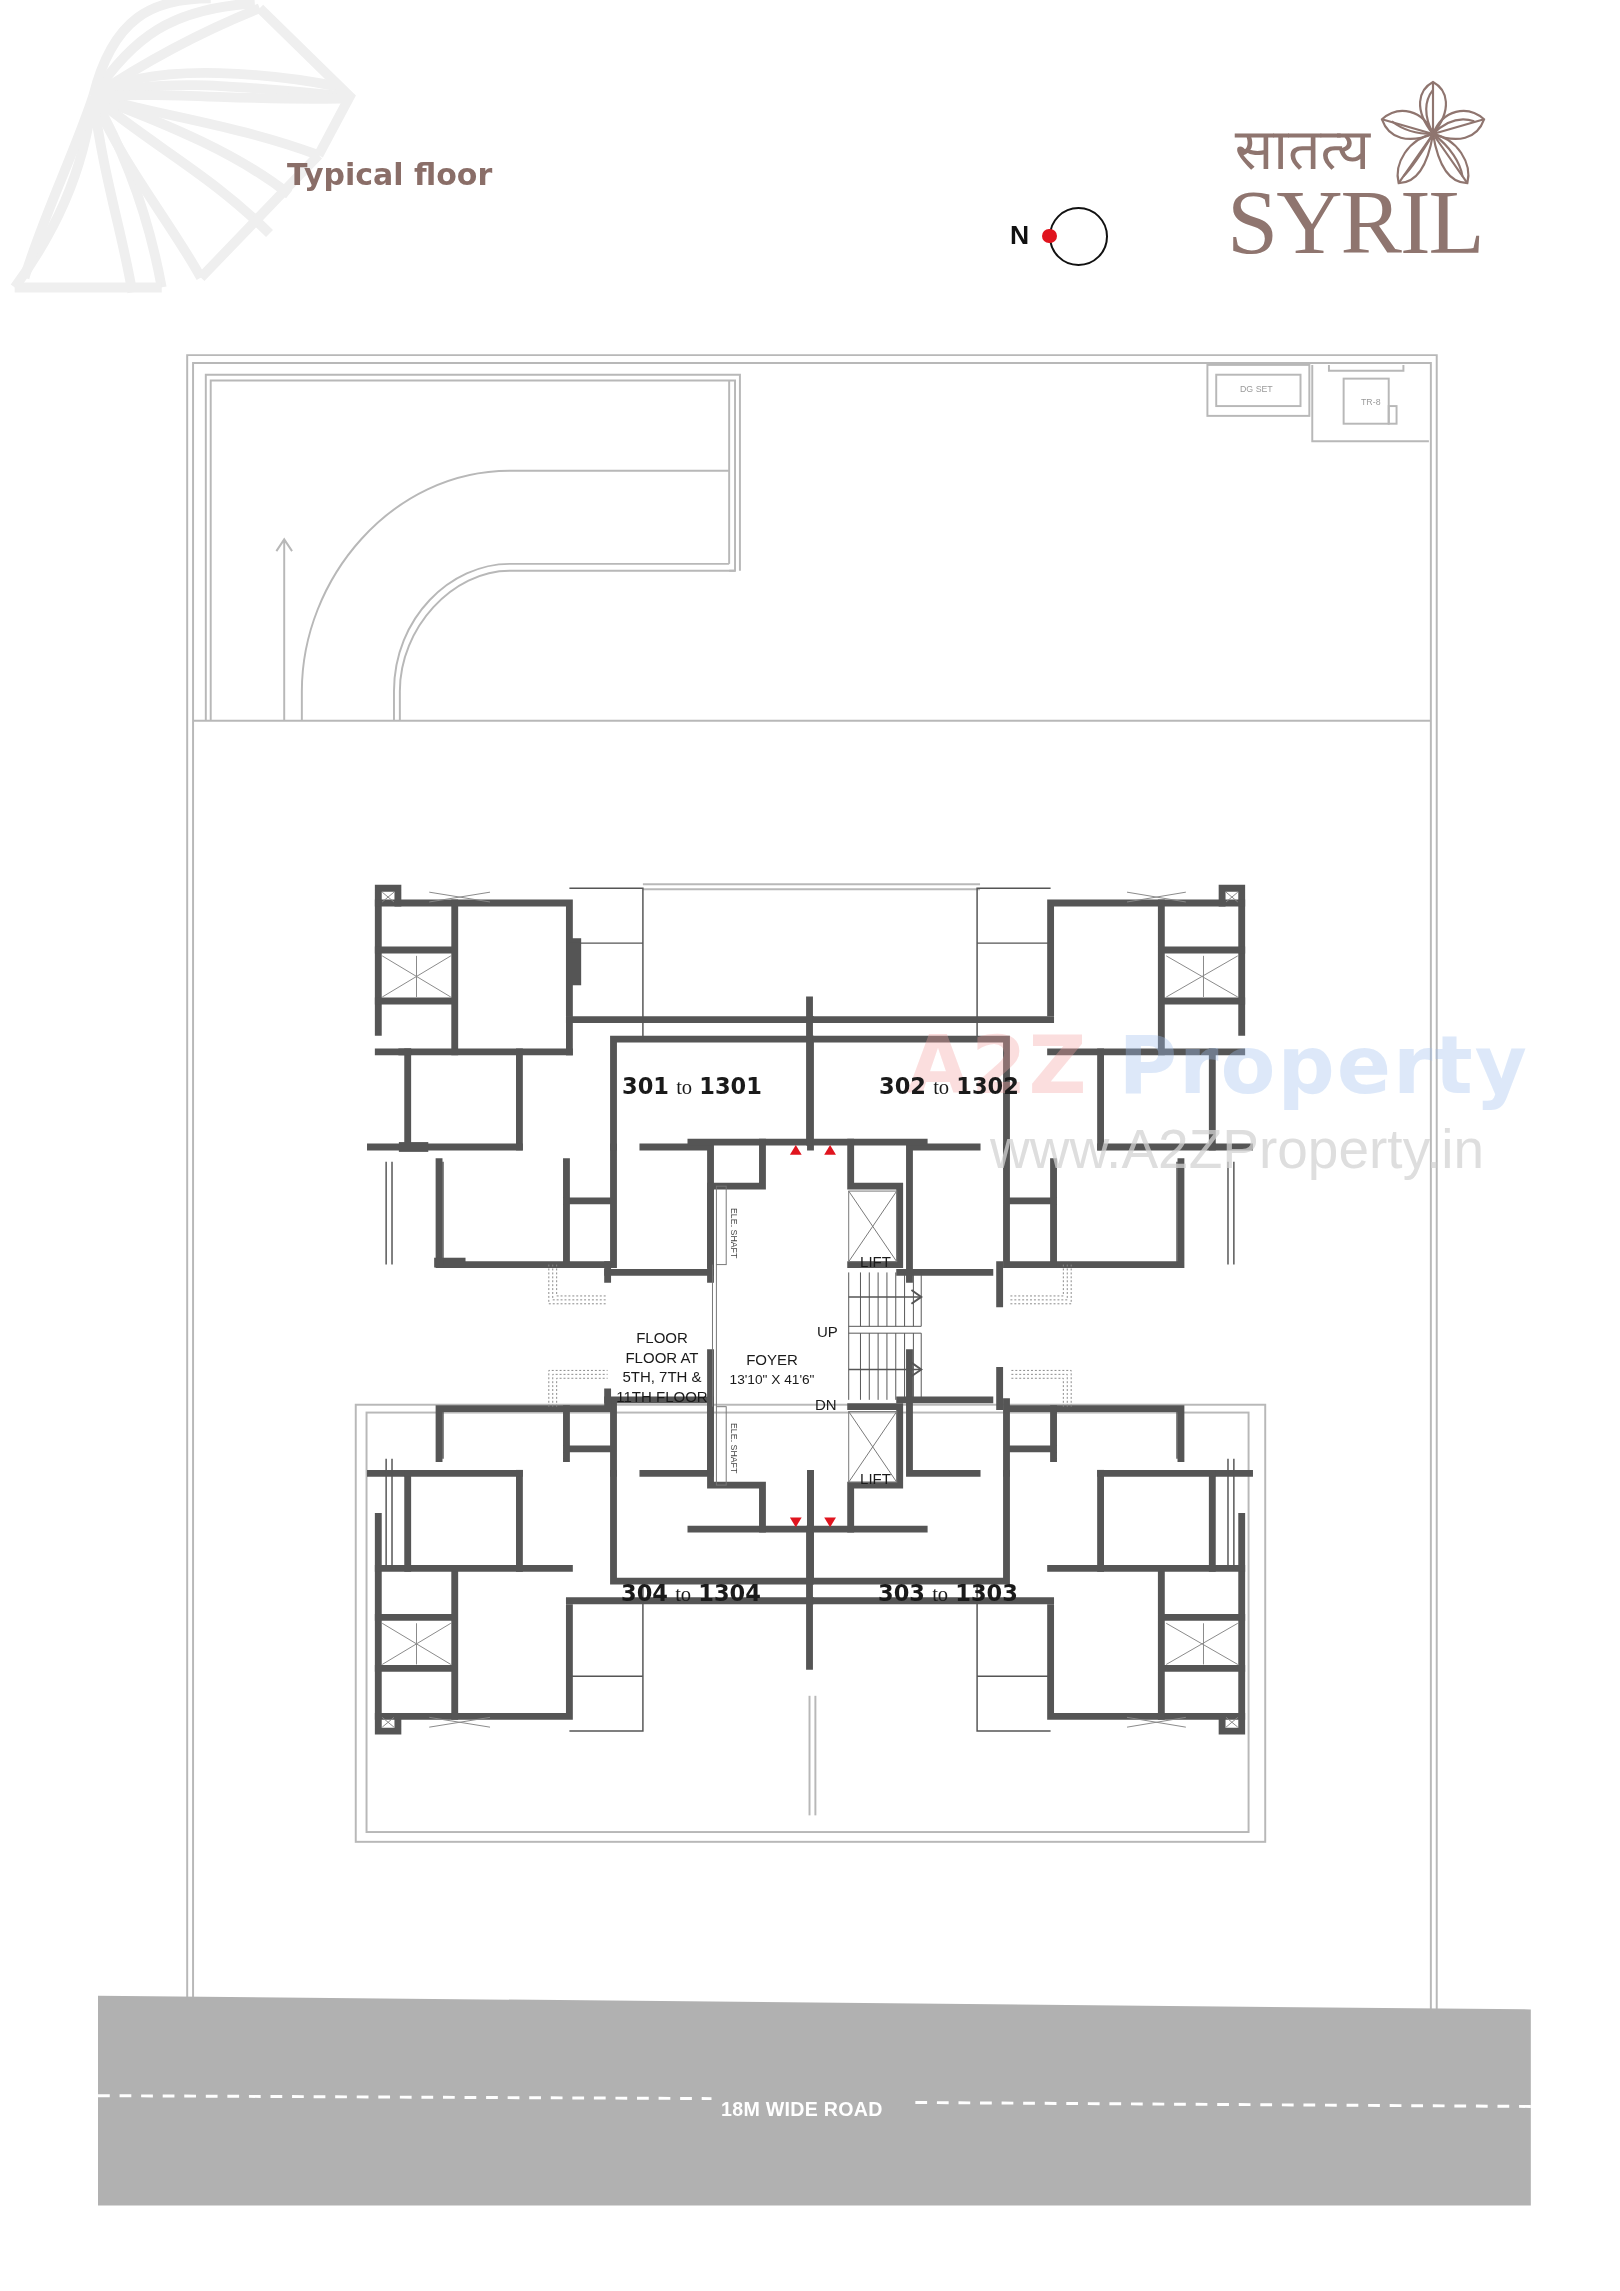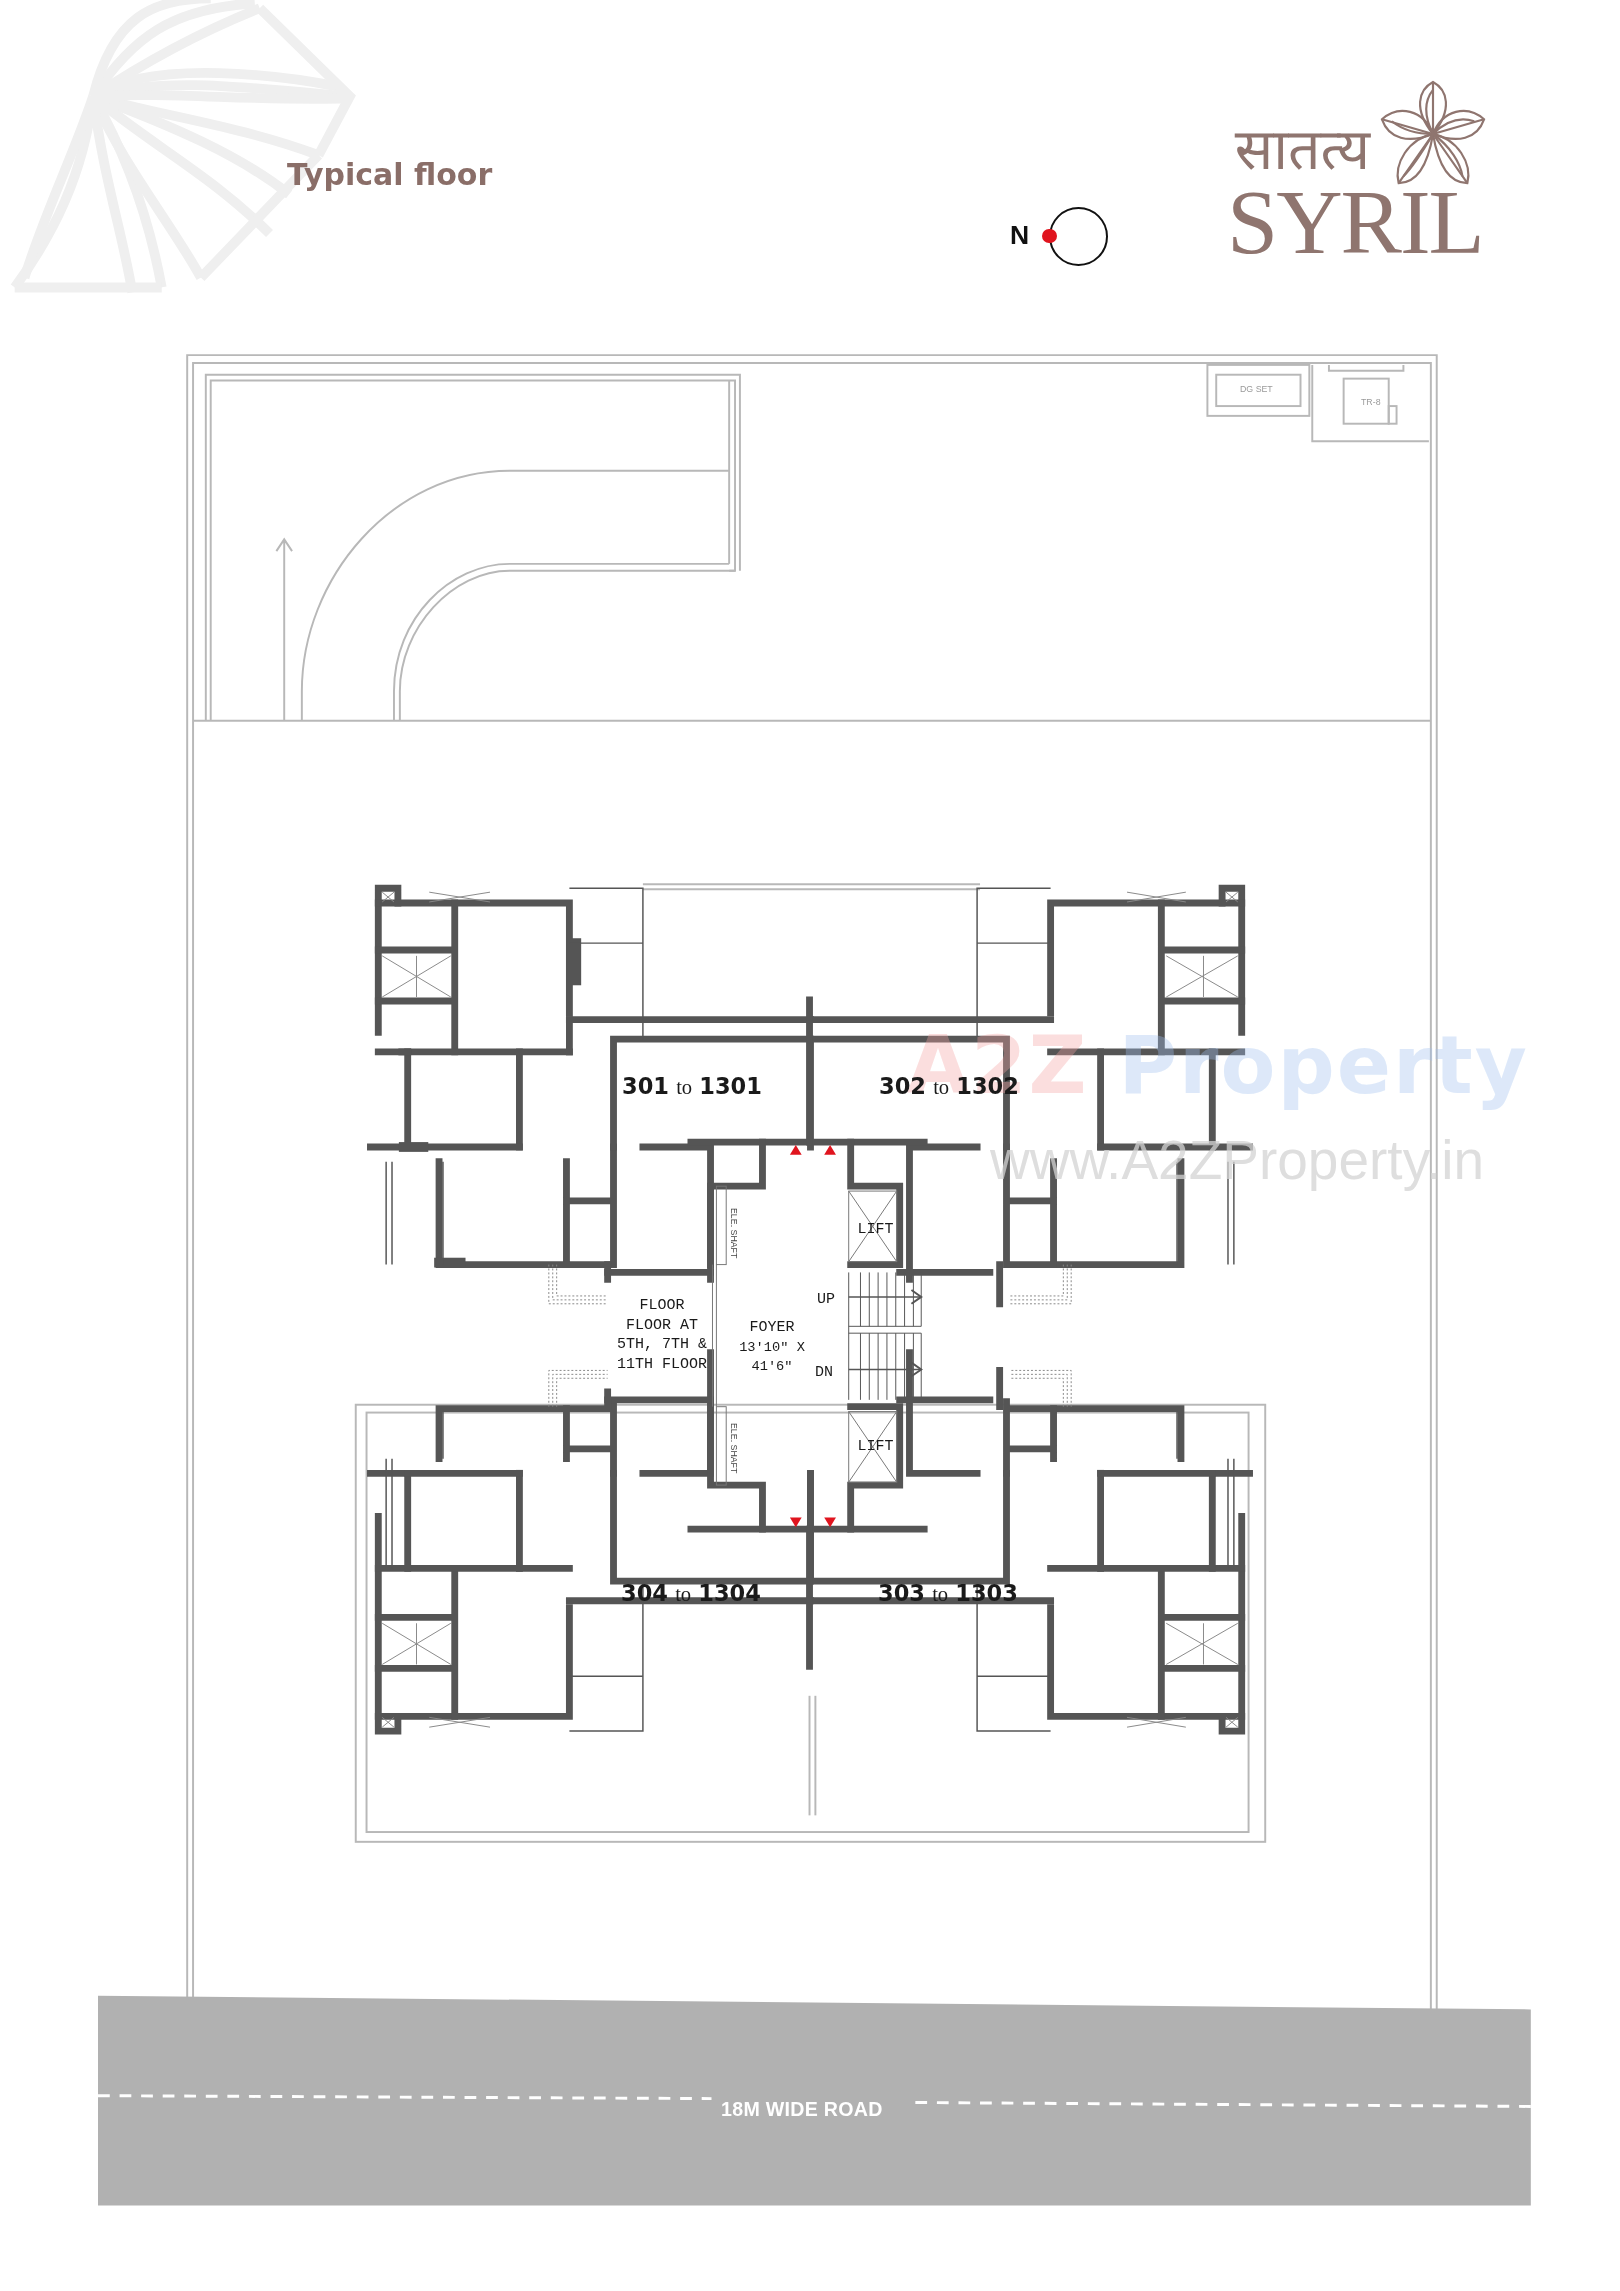--- a/index.html
+++ b/index.html
@@ -18,28 +18,28 @@
   .logo { position: absolute; left: 1227px; top: 80px; width: 265px; height: 186px; }
   .logo-hindi { position: absolute; left: 7.8px; top: 41px; font-size: 57px; color: #8f756f;
                 font-family: "DejaVu Serif", serif; line-height: 1; }
   .logo-syril { position: absolute; left: 0px; top: 96px; font-size: 92px; color: #8f756f;
                 font-family: "Liberation Serif", "DejaVu Serif", serif; line-height: 1; letter-spacing: -2px; text-align: right; }
   .unit-label { position: absolute; font-size: 22.5px; color: #1a1a1a; white-space: nowrap;
                 font-family: "DejaVu Sans", sans-serif; }
   .unit-label b { font-weight: 700; }
   .unit-label .to { font-weight: 400; font-size: 20.6px; font-family: Liberation Serif, serif; }
   .plan-text { position: absolute; font-size: 15px; color: #1a1a1a; text-align: center;
-               font-family: Liberation Mono, monospace; line-height: 19.6px; }
+               font-family: Liberation Sans, sans-serif; line-height: 19.6px; margin-top: 32px; }
   .road-label { position: absolute; left: 721px; top: 2098px; font-size: 19.6px; color: #ffffff;
                 font-weight: 700; letter-spacing: 0.3px; font-family: "Liberation Sans", sans-serif;
                 background: transparent; }
   .watermark-1 { position: absolute; left: 907px; top: 1019px; font-size: 80px; font-weight: 700;
                  font-family: "DejaVu Sans", sans-serif; opacity: 0.35; letter-spacing: 2px; white-space: nowrap; }
   .watermark-2 { position: absolute; left: 990px; top: 1117px; font-size: 55px; color: #d3d3d3;
-                 font-family: "Liberation Sans", sans-serif; opacity: 0.75; white-space: nowrap; margin-top: 11px; }
+                 font-family: "Liberation Sans", sans-serif; opacity: 0.75; white-space: nowrap; }
   .small-tag { position: absolute; font-size: 8.8px; color: #9a9a9a; font-family: "Liberation Sans", sans-serif; }
   .shaft-tag { position: absolute; font-size: 8.8px; color: #444; font-family: "Liberation Sans", sans-serif;
                transform: rotate(90deg); transform-origin: left top; white-space: nowrap; }
 </style>
 </head>
 <body>
 
 <svg class="layer" viewBox="0 0 1653 2338">
   <g fill="none" stroke="#efefef" stroke-width="10" transform="translate(95,98)">
     <path d="M0,0 C60,-40 120,-70 170,-90 M0,0 C70,-20 150,-10 260,0 M0,0 C70,20 150,30 230,60 M0,0 C40,70 60,140 70,195 M0,0 C-10,80 -40,140 -80,195"></path>

